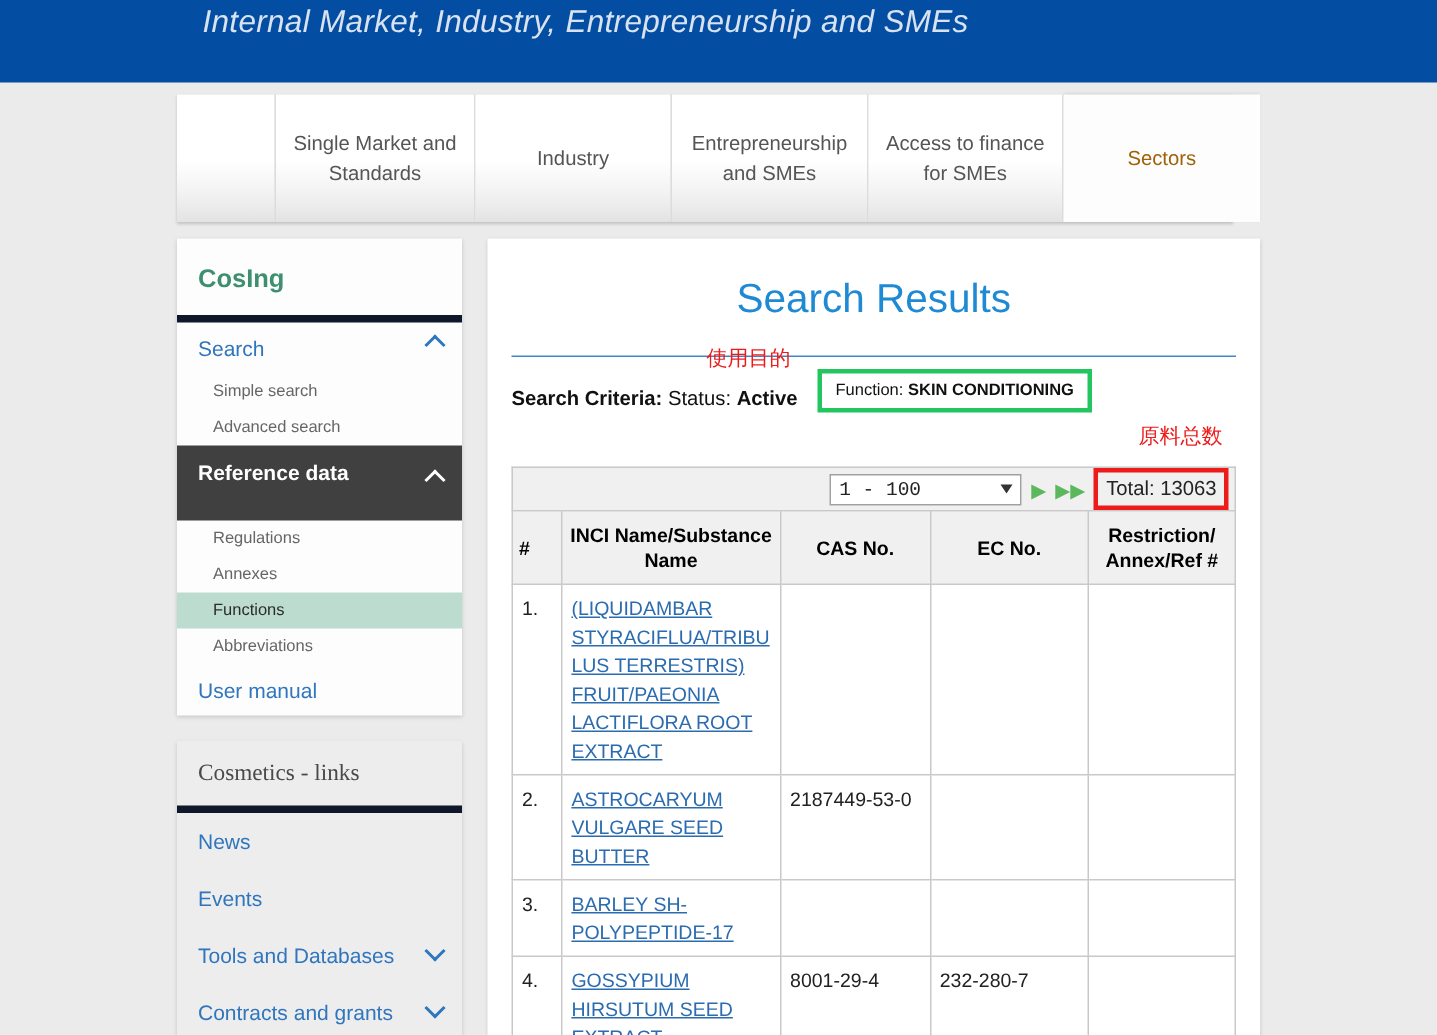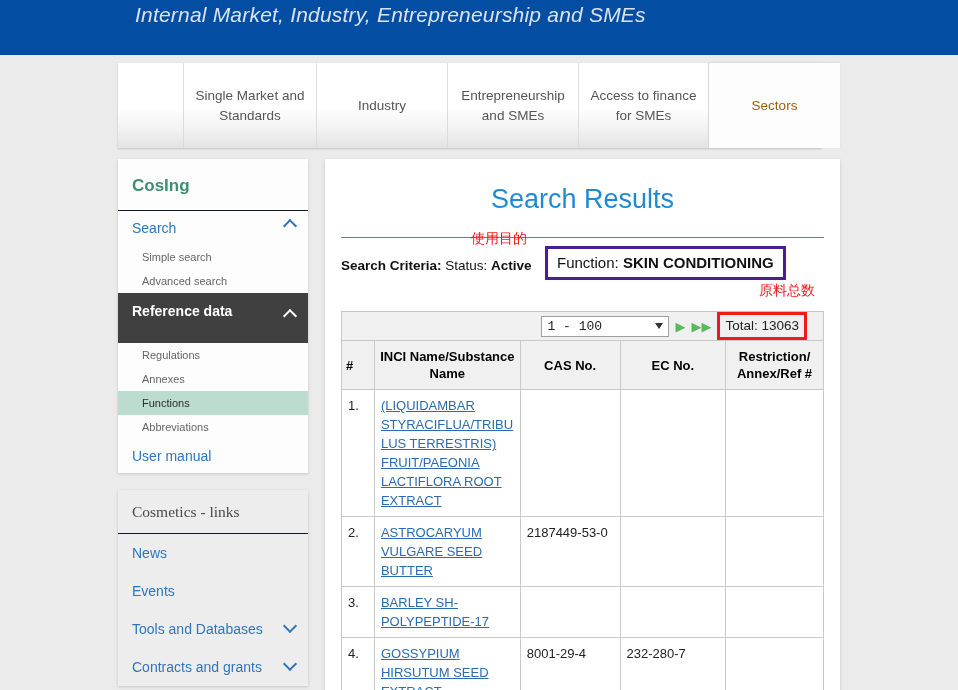--- a/index.html
+++ b/index.html
@@ -75,21 +75,21 @@
   .card {
     background: #fdfdfd;
     box-shadow: 0 1px 3px rgba(0,0,0,.16);
     margin-bottom: 17px;
   }
   .card-title {
     padding: 17px 14px 14px 14px;
     font-size: 17px;
     font-weight: bold;
     color: #3e8f6f;
-    border-bottom: 1px solid #0f172a;
+    border-bottom: 5px solid #0f172a;
   }
   .card-title.plain {
     color: #4a4a4a;
     font-weight: normal;
     font-size: 15.5px;
     padding: 13px 14px 12px 14px;
     font-family: Liberation Serif, serif;
   }
   .card.grey { background: #ededed; }
   .nav-item {
@@ -156,24 +156,24 @@
     color: #111;
     height: 26px;
     white-space: nowrap;
   }
   .crit-row b { font-weight: bold; }
   .crit-static { position: absolute; left: 0; top: 3px; }
   #fn-box {
     position: absolute;
     left: 204px;
     top: -9px;
-    border: 3px solid #4c1d95;
+    border: 3px solid #22c55e;
     padding: 5px 9px 6px 9px;
     background: #fff;
-    font-size: 15px;
+    font-size: 11px;
     white-space: nowrap;
   }
   .cn-note {
     position: absolute;
     color: #ee1b1b;
     font-size: 14px;
     white-space: nowrap;
   }
   #cn1 { left: 130px; top: -25px; }
   #cn2 { left: 418px; top: 27px; }
@@ -182,21 +182,21 @@
   #pager {
     position: relative;
     margin-top: 30px;
     height: 29px;
     background: #f0f0f0;
     border: 1px solid #c9c9c9;
     border-bottom: none;
     display: flex;
     align-items: center;
     justify-content: flex-end;
-    padding-right: 16px;
+    padding-right: 4px;
   }
   #page-select {
     width: 128px;
     height: 21px;
     font-family: "Liberation Mono", monospace;
     font-size: 13px;
     border: 1px solid #a0a0a0;
     background: #fff;
     padding-left: 5px;
     color: #222;

